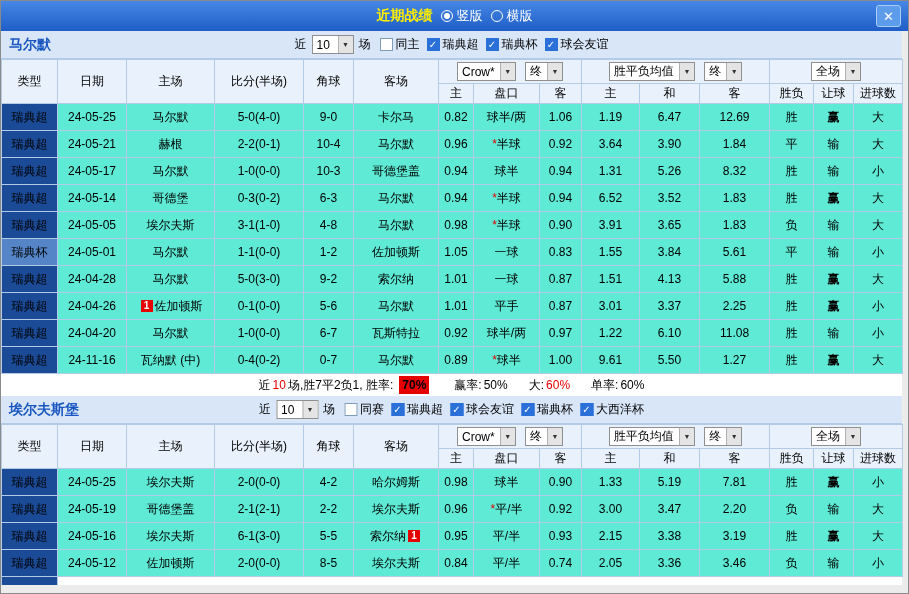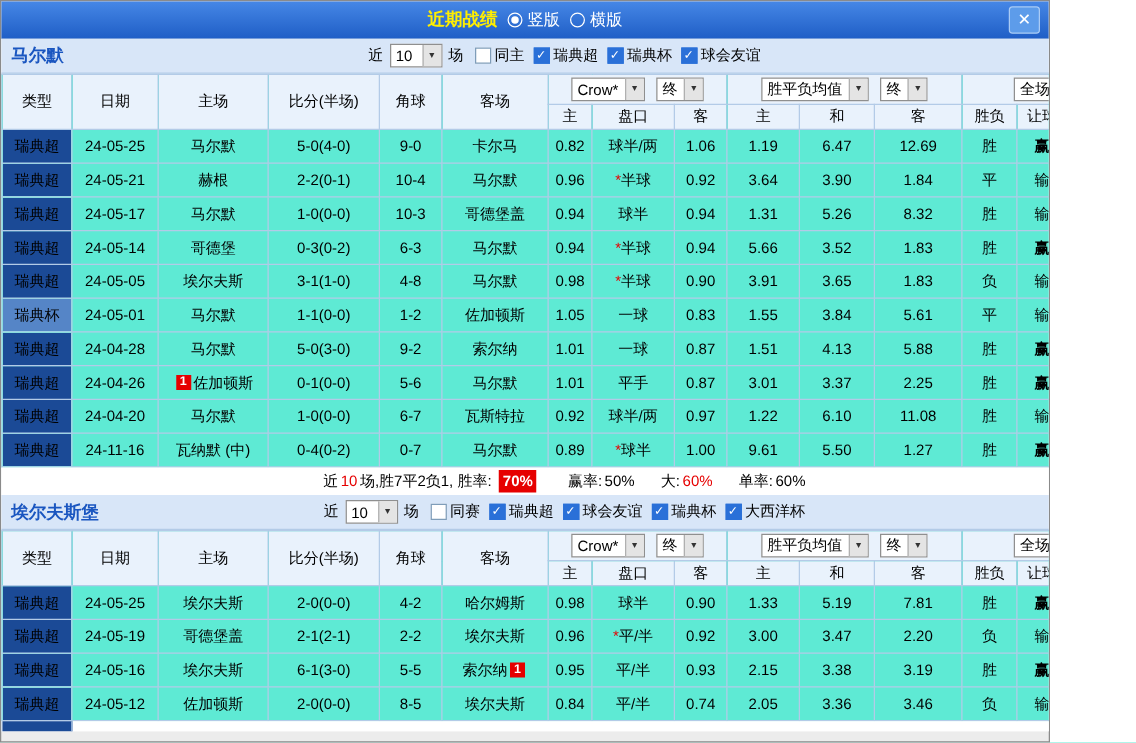--- a/index.html
+++ b/index.html
@@ -1,17 +1,17 @@
 <!DOCTYPE html>
 <html><head>
 <meta charset="utf-8">
 <style>
   *{margin:0;padding:0;box-sizing:border-box;}
   body{font-family:"Liberation Sans","DejaVu Sans",sans-serif;background:#fff;}
-  .window{width:840px;height:594px;border:1px solid #8a8a8a;overflow:hidden;background:#ececec;position:relative;}
+  .window{width:909px;height:594px;border:1px solid #8a8a8a;overflow:hidden;background:#ececec;position:relative;}
   .titlebar{height:30px;background:linear-gradient(180deg,#4687e6,#1f5ec6);display:flex;align-items:center;position:relative;}
   .title-group{margin:0 auto;display:flex;align-items:center;gap:8px;}
   .title{color:#ffee00;font-weight:bold;font-size:14px;}
   .radio{display:inline-flex;align-items:center;gap:4px;color:#fff;font-size:13px;}
   .ring{width:12px;height:12px;border-radius:50%;border:1px solid #fff;position:relative;display:inline-block;background:transparent;}
   .radio.sel .ring::after{content:"";position:absolute;inset:2px;border-radius:50%;background:#fff;}
   .close-btn{position:absolute;right:7px;top:4px;width:25px;height:22px;background:#5d9cea;border:1px solid #a9cbf5;border-radius:3px;color:#fff;font-size:13px;font-weight:bold;display:flex;align-items:center;justify-content:center;cursor:default;}
   .content{width:901px;background:#fff;}
   .team-bar{height:28px;background:#d8e6f8;border-bottom:1px solid #b3cbe7;display:flex;align-items:center;padding:0 8px;position:relative;}
   .team-name{color:#1a56c0;font-size:14px;font-weight:bold;}
@@ -33,21 +33,21 @@
   .lg{color:#fff;}
   .lg-super{background:#1b4a96;}
   .lg-cup{background:#5585c7;}
   .t-red{color:#e60000;}
   .t-blue{color:#000000;}
   .t-green{color:#009000;}
   .bold{font-weight:bold;}
   .ast{color:#e60000;}
   .badge1{display:inline-block;width:12px;height:12px;background:#e60000;color:#fff;font-size:10px;line-height:12px;font-weight:bold;margin:0 2px;vertical-align:middle;text-align:center;}
   .summary{height:22px;display:flex;align-items:center;justify-content:center;font-size:12px;background:#fff;gap:2px;}
-  .rate-badge{background:#e60000;color:#ffffff;padding:2px 3px;margin:0 4px;font-weight:bold;}
+  .rate-badge{background:#e60000;color:#000000;padding:2px 3px;margin:0 4px;font-weight:bold;}
   .sgap{margin-left:19px;}
   .partial-row{height:8px;display:flex;background:#fff;border-left:1px solid #b3cbe7;}
   .partial-league{width:56px;background:#1b4a96;border-right:1px solid #b3cbe7;}
 </style>
 </head>
 <body>
 
 <div class="window">
 
   <div class="titlebar">
@@ -218,21 +218,21 @@
             <tr>
               <td class="lg lg-super">瑞典超</td>
               <td>24-05-14</td>
               <td><span>哥德堡</span></td>
               <td class="t-red">0-3(0-2)</td>
               <td>6-3</td>
               <td class="t-green"><span>马尔默</span></td>
               <td>0.94</td>
               <td class="t-blue"><span class="ast">*</span>半球</td>
               <td>0.94</td>
-              <td>5.66</td>
+              <td>6.52</td>
               <td class="t-blue">3.52</td>
               <td>1.83</td>
               <td class="t-red">胜</td>
               <td class="t-red bold">赢</td>
               <td class="t-red">大</td>
             </tr>
             <tr>
               <td class="lg lg-super">瑞典超</td>
               <td>24-05-05</td>
               <td><span>埃尔夫斯</span></td>

